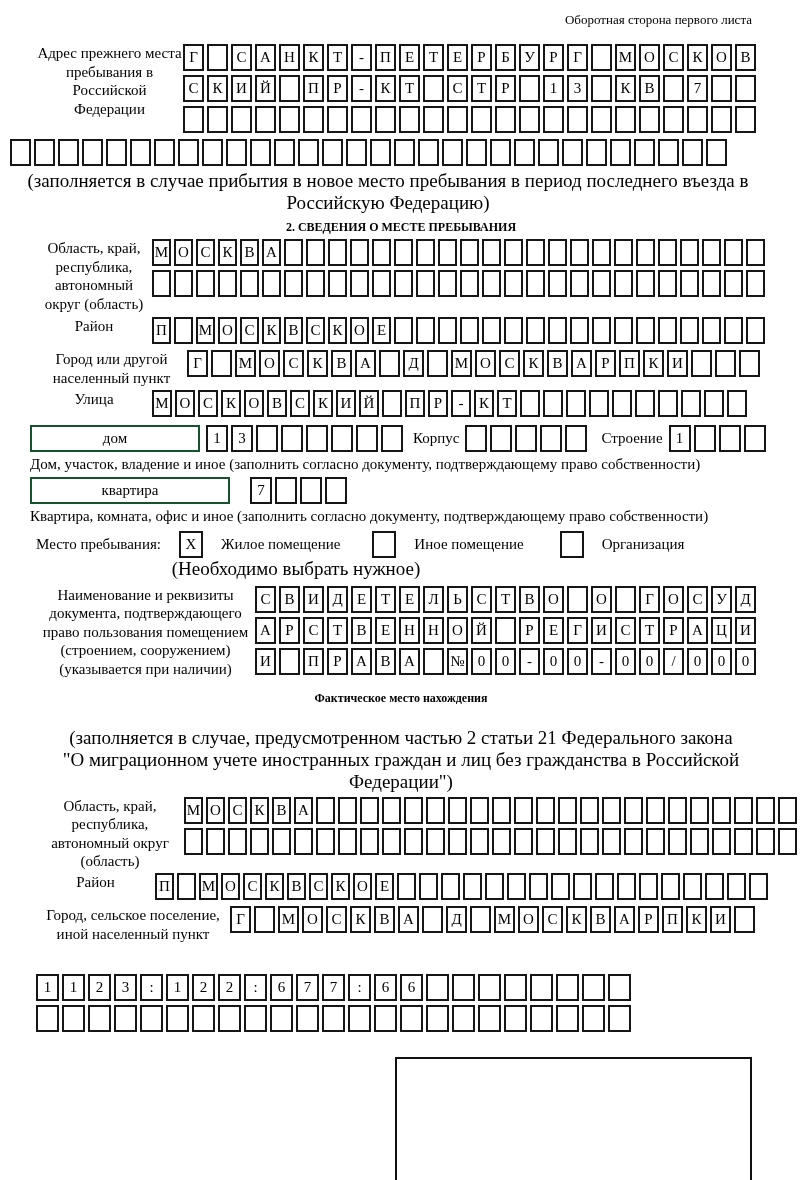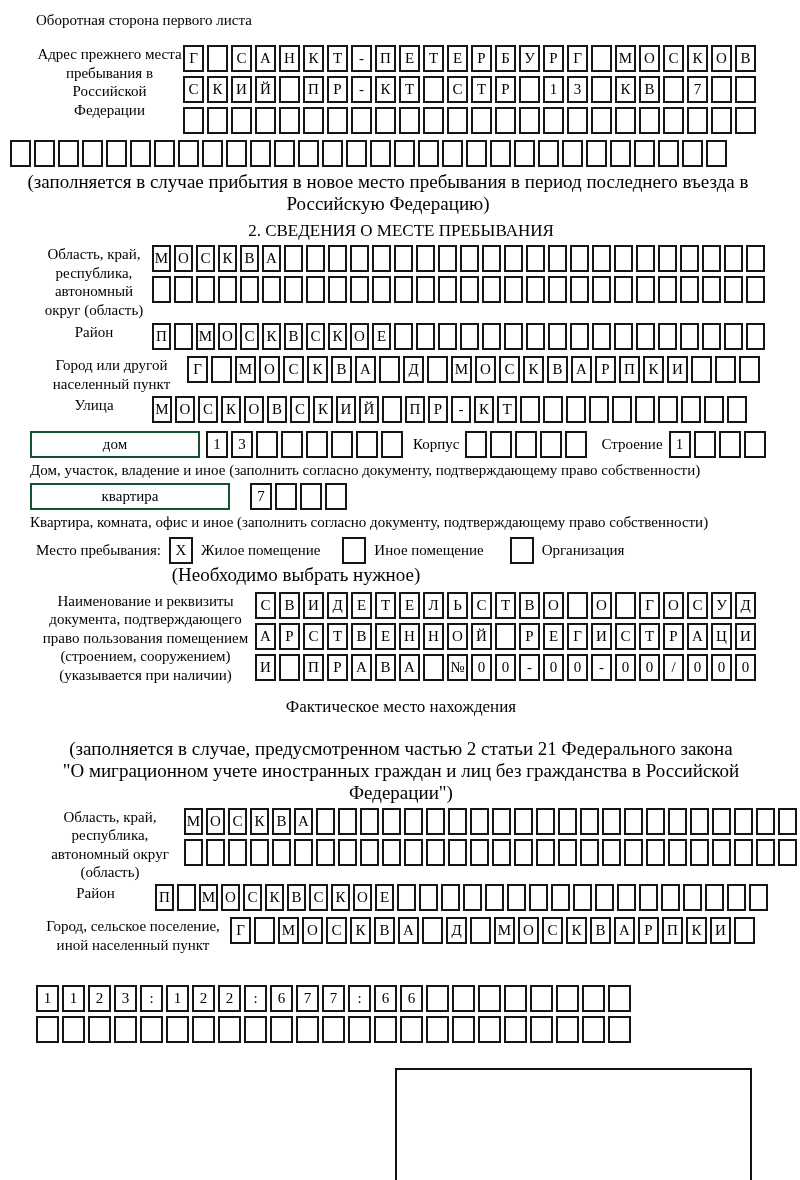--- a/index.html
+++ b/index.html
@@ -6,37 +6,37 @@
   .page {
     position:relative;
     width:800px; height:1180px;
     background:#fff; color:#000;
     font-family:"Liberation Serif", serif;
     font-size:15px;
     box-sizing:border-box;
     padding:12px 34px 0 36px;
     overflow:hidden;
   }
-  .hdr { text-align:left; padding-right:14px; font-size:15px;font-family:Liberation Serif, serif; }
+  .hdr { text-align:right; padding-right:14px; font-size:13px;font-family:Liberation Serif, serif; }
   .frow { display:flex; align-items:flex-start;text-align:center; }
   .flabel { flex:none; line-height:1.24; }
   .cells { display:flex; gap:3px; margin-bottom:4px; }
   .cell {
     flex:none; box-sizing:border-box;
     width:21px; height:27px;
     border:2px solid #161616;
     display:flex; align-items:center; justify-content:center;
     font-size:15px; background:#fff;
   }
   .w19 .cell { width:19px; }
   .w20 .cell { width:20px; }
   .w22 .cell { width:22px; }
   .w23 .cell { width:23px; }
   .note { text-align:center; font-size:19px; }
-  .sect-title { text-align:center; font-weight:normal; font-size:17px; }
+  .sect-title { text-align:center; font-weight:bold; font-size:12px; }
   .wideline { margin-left:-26px; }
   .dombox {
     box-sizing:border-box; border:2px solid #14532d; height:27px;
     display:flex; align-items:center; justify-content:center; flex:none;
   }
   .inline-lbl { line-height:27px; white-space:nowrap; }
   .chk {
     box-sizing:border-box; flex:none; width:24px; height:27px;
     border:2px solid #161616; display:flex; align-items:center; justify-content:center;
     font-size:15px;
@@ -370,21 +370,21 @@
     <div class="dombox" style="width:200px">квартира</div>
     <div class="cells w22">
         <span class="cell">7</span>
         <span class="cell"></span>
         <span class="cell"></span>
         <span class="cell"></span>
       </div>
   </div>
   <div style="margin-left:-6px">Квартира, комната, офис и иное (заполнить согласно документу, подтверждающему право собственности)</div>
 
-  <div class="frow mt6" style="gap:8px">
+  <div class="frow mt6" style="gap:18px">
     <div class="inline-lbl">Место пребывания:</div>
     <div class="chk">X</div>
     <div class="inline-lbl">Жилое помещение</div>
     <div class="chk" style="margin-left:14px"></div>
     <div class="inline-lbl">Иное помещение</div>
     <div class="chk" style="margin-left:18px"></div>
     <div class="inline-lbl">Организация</div>
   </div>
   <div class="note" style="width:520px">(Необходимо выбрать нужное)</div>
 

